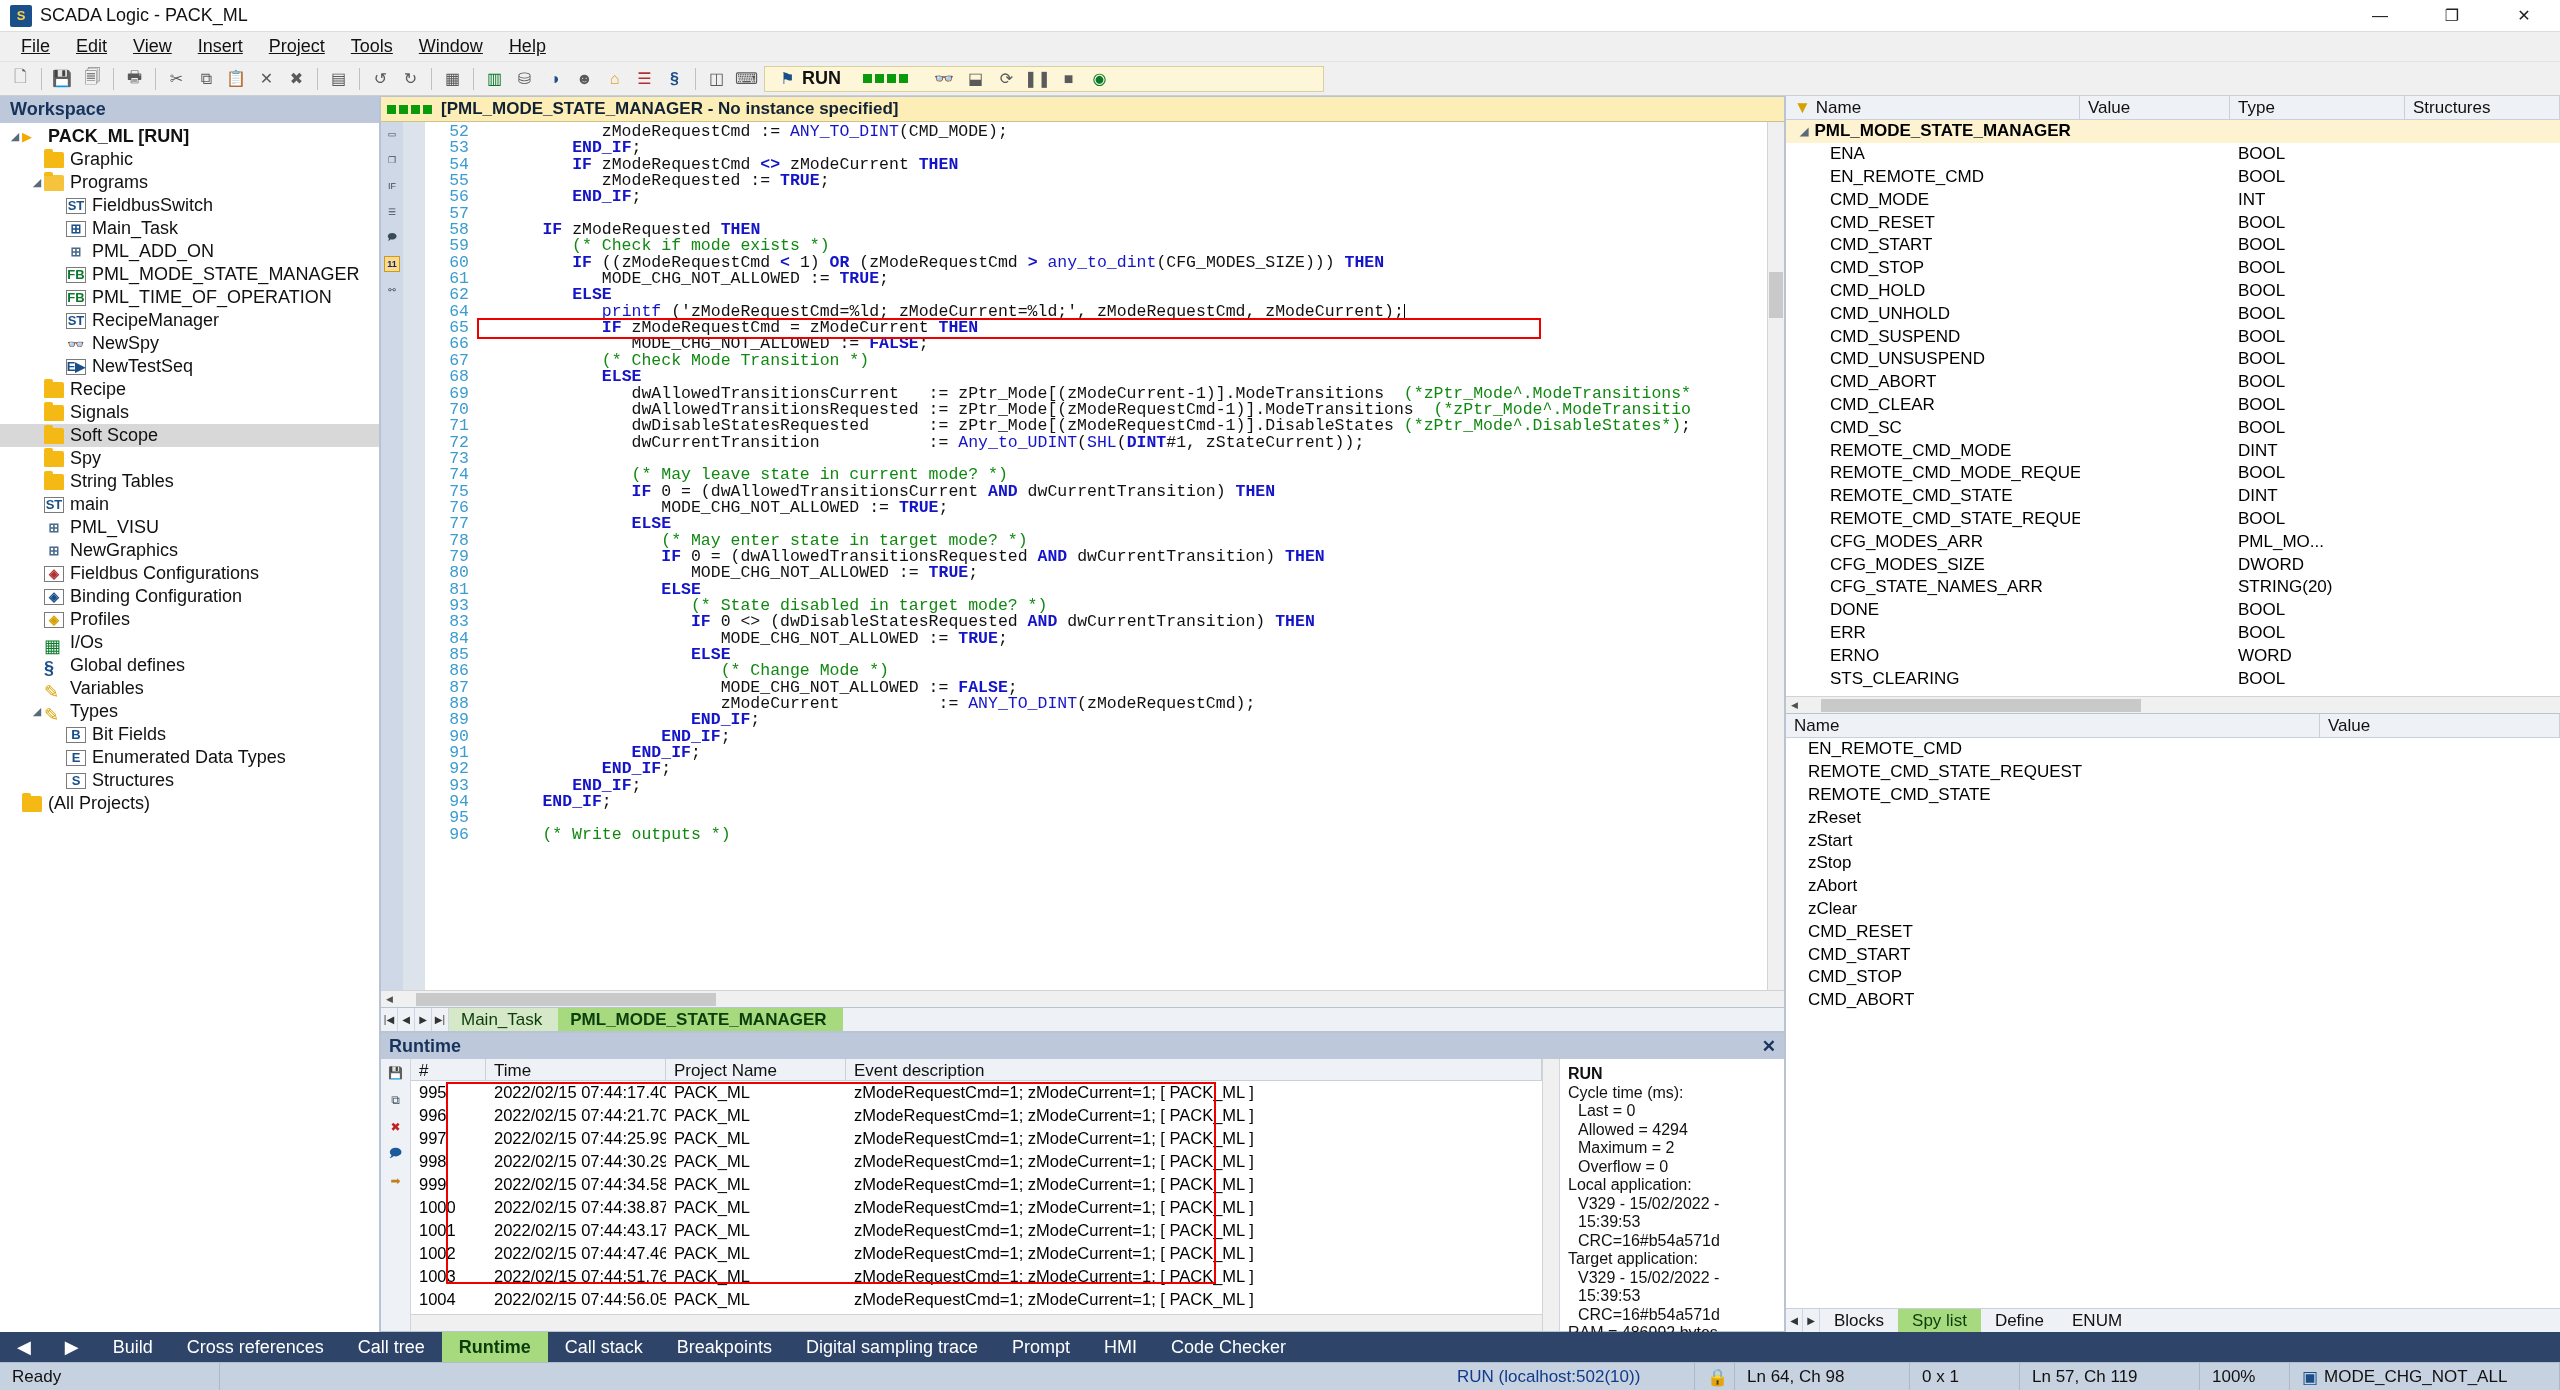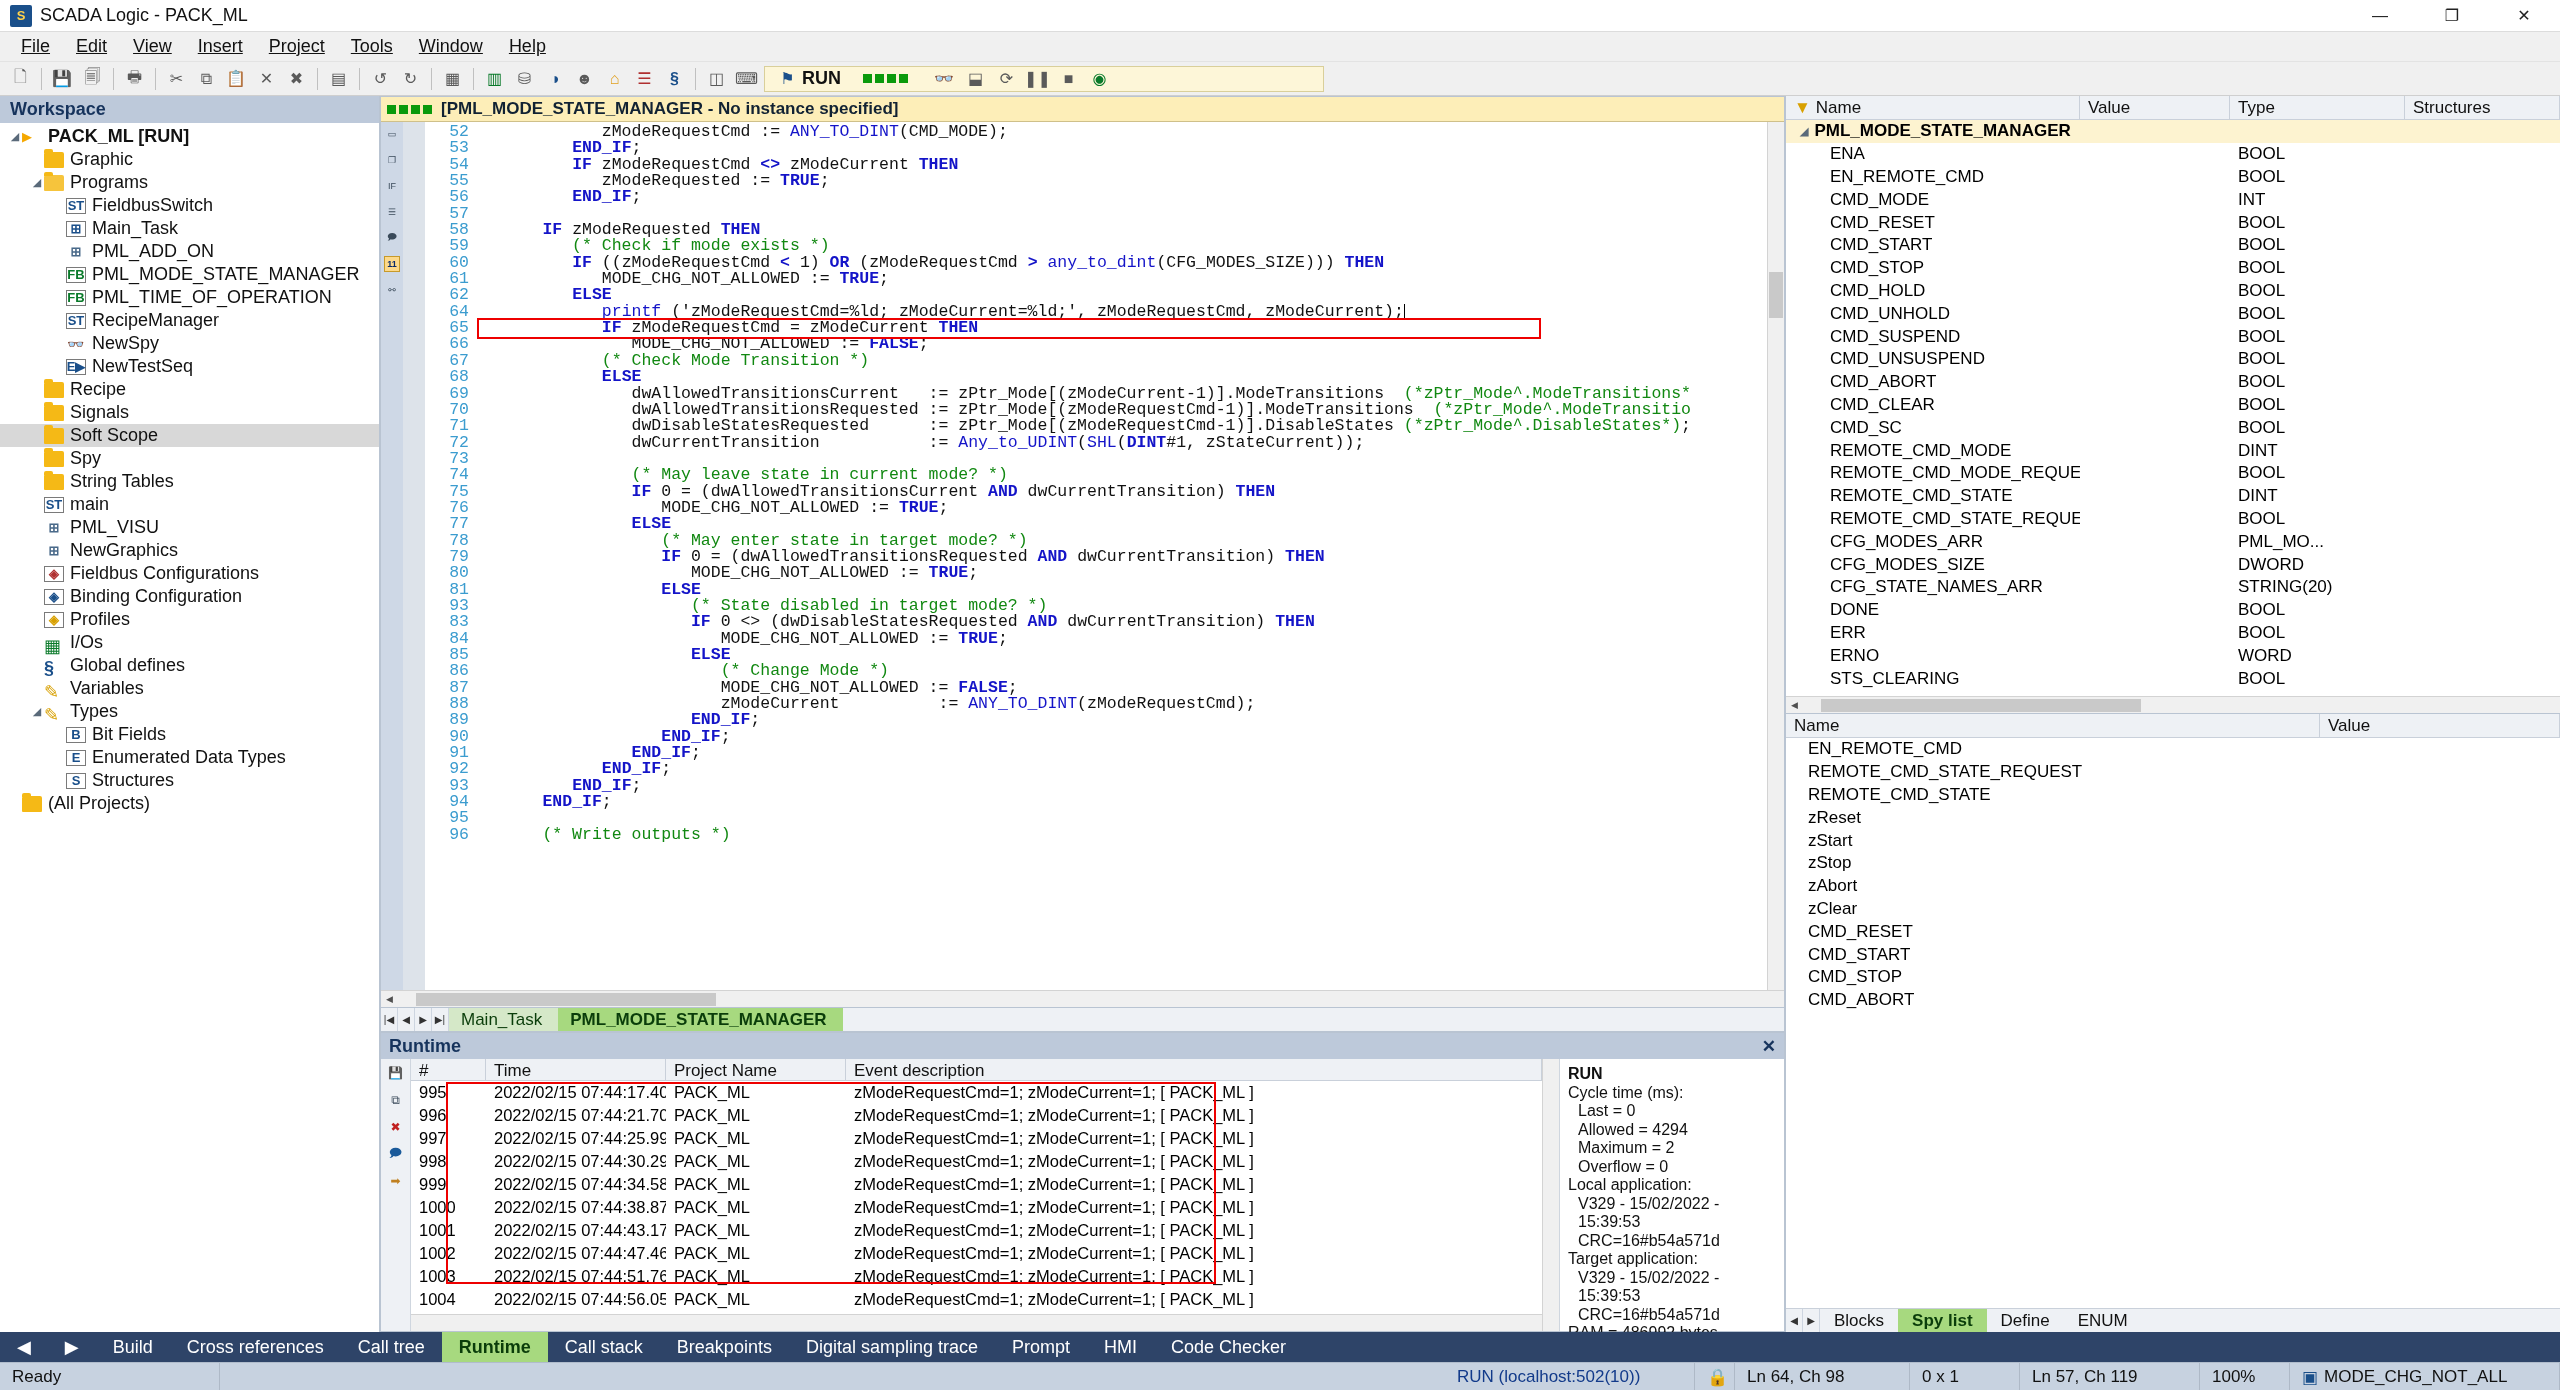--- a/index.html
+++ b/index.html
@@ -165,21 +165,21 @@
      align-items:center; flex:0 0 17px; }
   .vhthumb { height:13px; background:#c9c9c9; width:320px; margin-left:18px; }
   .spylist { flex:1; display:flex; flex-direction:column; background:#fff; min-height:0;}
   .sp-rows { flex:1; overflow:hidden; font-size:17px; }
   .sp-row { display:flex; height:22.8px; align-items:center; }
   .sp-name { flex:1; padding-left:22px; min-width:0; white-space:nowrap; overflow:hidden;}
   .sp-val { width:240px; flex:0 0 240px; padding:0 8px; }
   .sp-tabs { height:24px; background:#eef1f5; display:flex; align-items:stretch;
      border-top:1px solid #c9d0da; flex:0 0 24px; }
   .sp-tab { padding:0 14px; display:flex; align-items:center; font-size:17px; color:#0a3d0a;}
-  .sp-tab.act { background:#a7d97f; font-weight:bold; }
+  .sp-tab.act { background:#a7d97f; font-weight:normal; }
   .sp-tab.plain { color:#111; }
 
   
   .bottom-tabs { height:30px; background:#2e4468; display:flex; align-items:center;
      flex:0 0 30px; color:#fff; font-size:18px; }
   .btab { padding:0 17px; height:30px; display:flex; align-items:center; }
   .btab.act { background:#a7d97f; color:#0a3d0a; font-weight:bold; }
   .statusbar { height:28px; background:#c7d2e0; display:flex; align-items:flex-start;
      font-size:17px; color:#111; flex:0 0 28px; border-top:1px solid #b0bccb;}
   .sb-cell { padding:0 12px; height:28px; display:flex; align-items:center;

